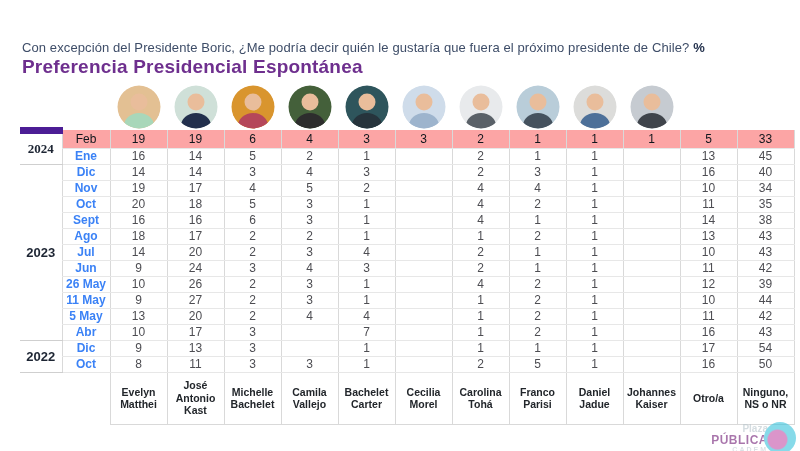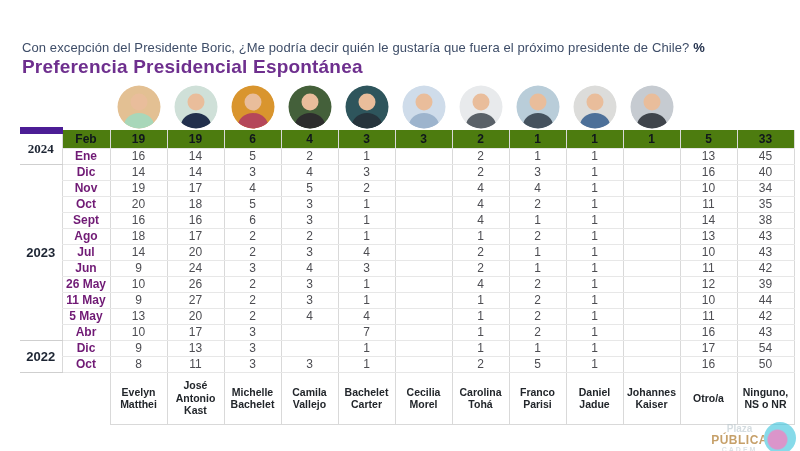--- a/index.html
+++ b/index.html
@@ -31,51 +31,51 @@
   col.c-year  { width: 42px; }
   col.c-month { width: 48px; }
   col.c-cand  { width: 57px; }
 
   td, th { padding: 0; text-align: center; vertical-align: middle; font-weight: normal; }
 
   tr.avatar-row td { height: 46px; border: none; }
   .av-wrap { width: 44px; height: 44px; margin: 0 auto; border-radius: 50%; overflow: hidden; }
 
   td.month {
-    height: 16px; font-size: 12px; font-weight: bold; color: #701a75;
+    height: 16px; font-size: 12px; font-weight: bold; color: #3b82f6;
     border-left: 1px solid #d9d9d9; border-right: 1px solid #d9d9d9;
     border-bottom: 1px solid #e7e7e7;
   }
   td.val {
     height: 16px; font-size: 12px; color: #4d4d52;
     border-right: 1px solid #d9d9d9;
     border-bottom: 1px solid #e7e7e7;
   }
   tr.hl td.month, tr.hl td.val {
-    background: #4d7c0f; font-weight: bold; color: #10161c; height: 18px;
+    background: #fca5a5; font-weight: normal; color: #10161c; height: 18px;
   }
   td.year {
     font-size: 13px; font-weight: bold; color: #1d2533;
     border-bottom: 1px solid #cfcfcf;
   }
   td.year.first { border-top: 7px solid #4c1d95; font-family: Liberation Serif, serif; }
 
   tr.names-row td.name {
     height: 52px; font-size: 10.5px; font-weight: bold; color: #22262b;
     line-height: 1.18; border: 1px solid #d9d9d9; padding: 2px 1px;
   }
   tr.names-row td.spacer { border: none; }
 
   .logo {
     position: absolute; right: 4px; bottom: -3px;
     display: flex; align-items: center; opacity: 0.6;
   }
-  .logo-text { text-align: center; line-height: 1; }
+  .logo-text { text-align: right; line-height: 1; }
   .logo-plaza  { font-size: 10px; font-weight: bold; color: #b9c6cc; }
-  .logo-publica{ font-size: 12px; font-weight: bold; color: #a16207; letter-spacing: 0.5px; }
+  .logo-publica{ font-size: 12px; font-weight: bold; color: #701a75; letter-spacing: 0.5px; }
   .logo-cadem  { font-size: 7px; font-weight: bold; color: #c3ced4; letter-spacing: 2px; }
   .logo-circle {
     width: 32px; height: 32px; border-radius: 50%; margin-left: -4px;
     background: radial-gradient(circle at 42% 55%, #c44fa8 0 36%, #38c3dc 42% 100%);
   }
 </style>
 </head>
 <body>
 
 <div class="page-title">Preferencia Presidencial Espontánea</div>

